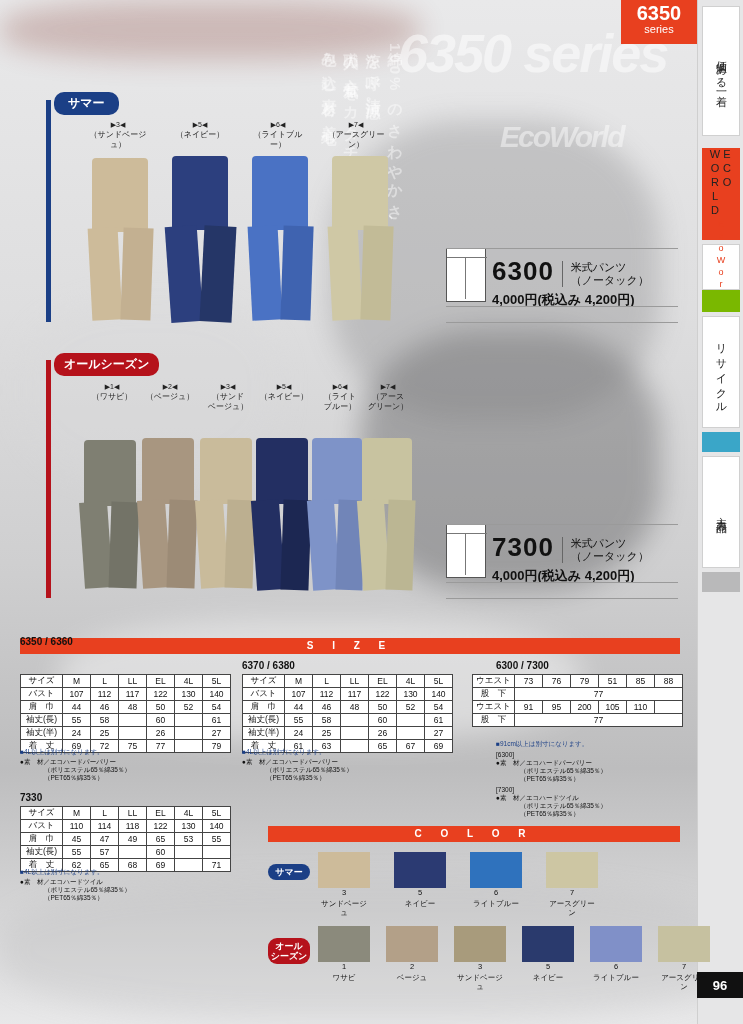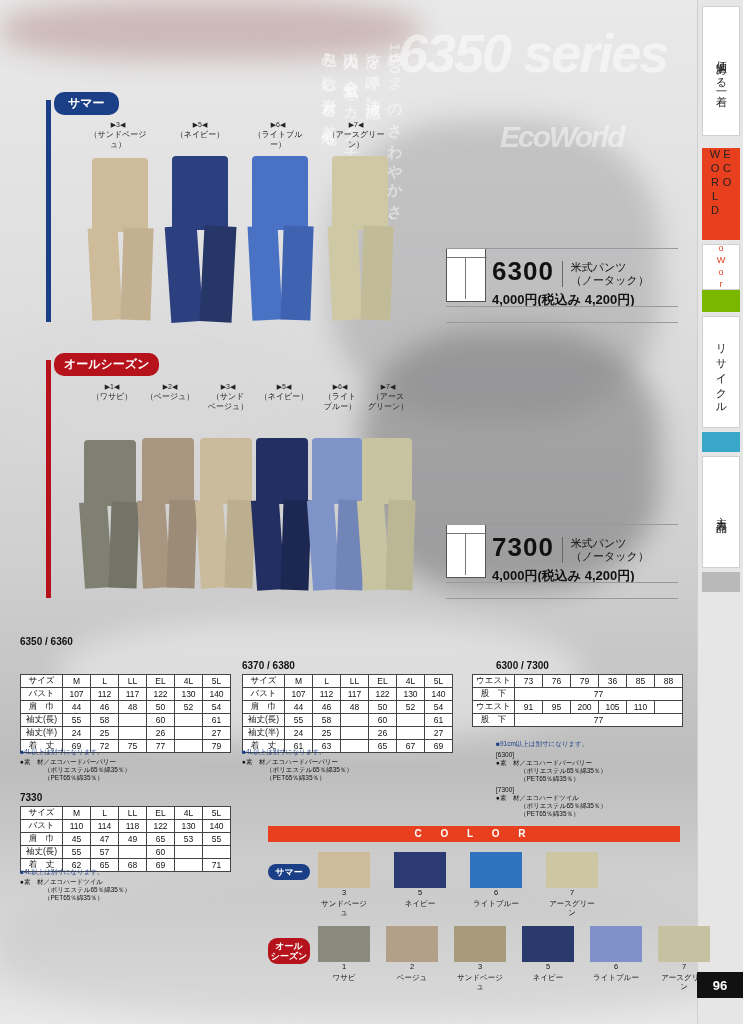--- a/index.html
+++ b/index.html
@@ -151,20 +151,24 @@
     <div class="tab tab-eco">ECO WORLD</div>
     <div class="tab tab-eco2" style="font-size:9px;color:#e8401f;">EcoWorld</div>
     <div class="tab tab-green"></div>
     <div class="tab tab-recy">リサイクル</div>
     <div class="tab tab-blue"></div>
     <div class="tab tab-main">主力商品</div>
     <div class="tab tab-grey"></div>
   </div>
   <div class="pagenum">96</div>
 
+  <div class="series-badge">
+    <div class="n">6350</div>
+    <div class="s">series</div>
+  </div>
 
   <div class="vline vline-blue"></div>
   <div class="season season-summer">サマー</div>
 
   <div class="swatchlabel" style="left:88px;top:120px;">
     <span class="mk">▶3◀</span><br><span>（サンドベージュ）</span>
   </div>
   <div class="swatchlabel" style="left:170px;top:120px;">
     <span class="mk">▶5◀</span><br><span>（ネイビー）</span>
   </div>
@@ -278,20 +282,21 @@
         <div class="name">米式パンツ</div>
         <div class="name">（ノータック）</div>
       </div>
     </div>
     <div class="price">4,000円(税込み 4,200円)</div>
   </div>
   <div class="hr-line" style="left:446px;top:524px;width:232px;"></div>
   <div class="hr-line" style="left:446px;top:582px;width:232px;"></div>
   <div class="hr-line" style="left:446px;top:598px;width:232px;"></div>
 
+  <div class="banner size">S I Z E</div>
 
   <div class="tbl-title" style="left:20px;top:636px;">6350 / 6360</div>
   <div style="position:absolute;left:20px;top:674px;">
     <table class="sz" id="t0">
         <tbody>
           <tr>
             <th class="first">サイズ</th>
             <th class="">M</th>
             <th class="">L</th>
             <th class="">LL</th>
@@ -483,21 +488,21 @@
 
   <div class="tbl-title" style="left:496px;top:660px;">6300 / 7300</div>
   <div style="position:absolute;left:472px;top:674px;">
     <table class="sz" id="tw">
         <tbody>
           <tr>
             <td class="first">ウエスト</td>
             <td>73</td>
             <td>76</td>
             <td>79</td>
-            <td>36</td>
+            <td>51</td>
             <td>85</td>
             <td>88</td>
           </tr>
           <tr>
             <td class="first">股　下</td>
             <td colspan="6">77</td>
           </tr>
           <tr>
             <td class="first">ウエスト</td>
             <td>91</td>

